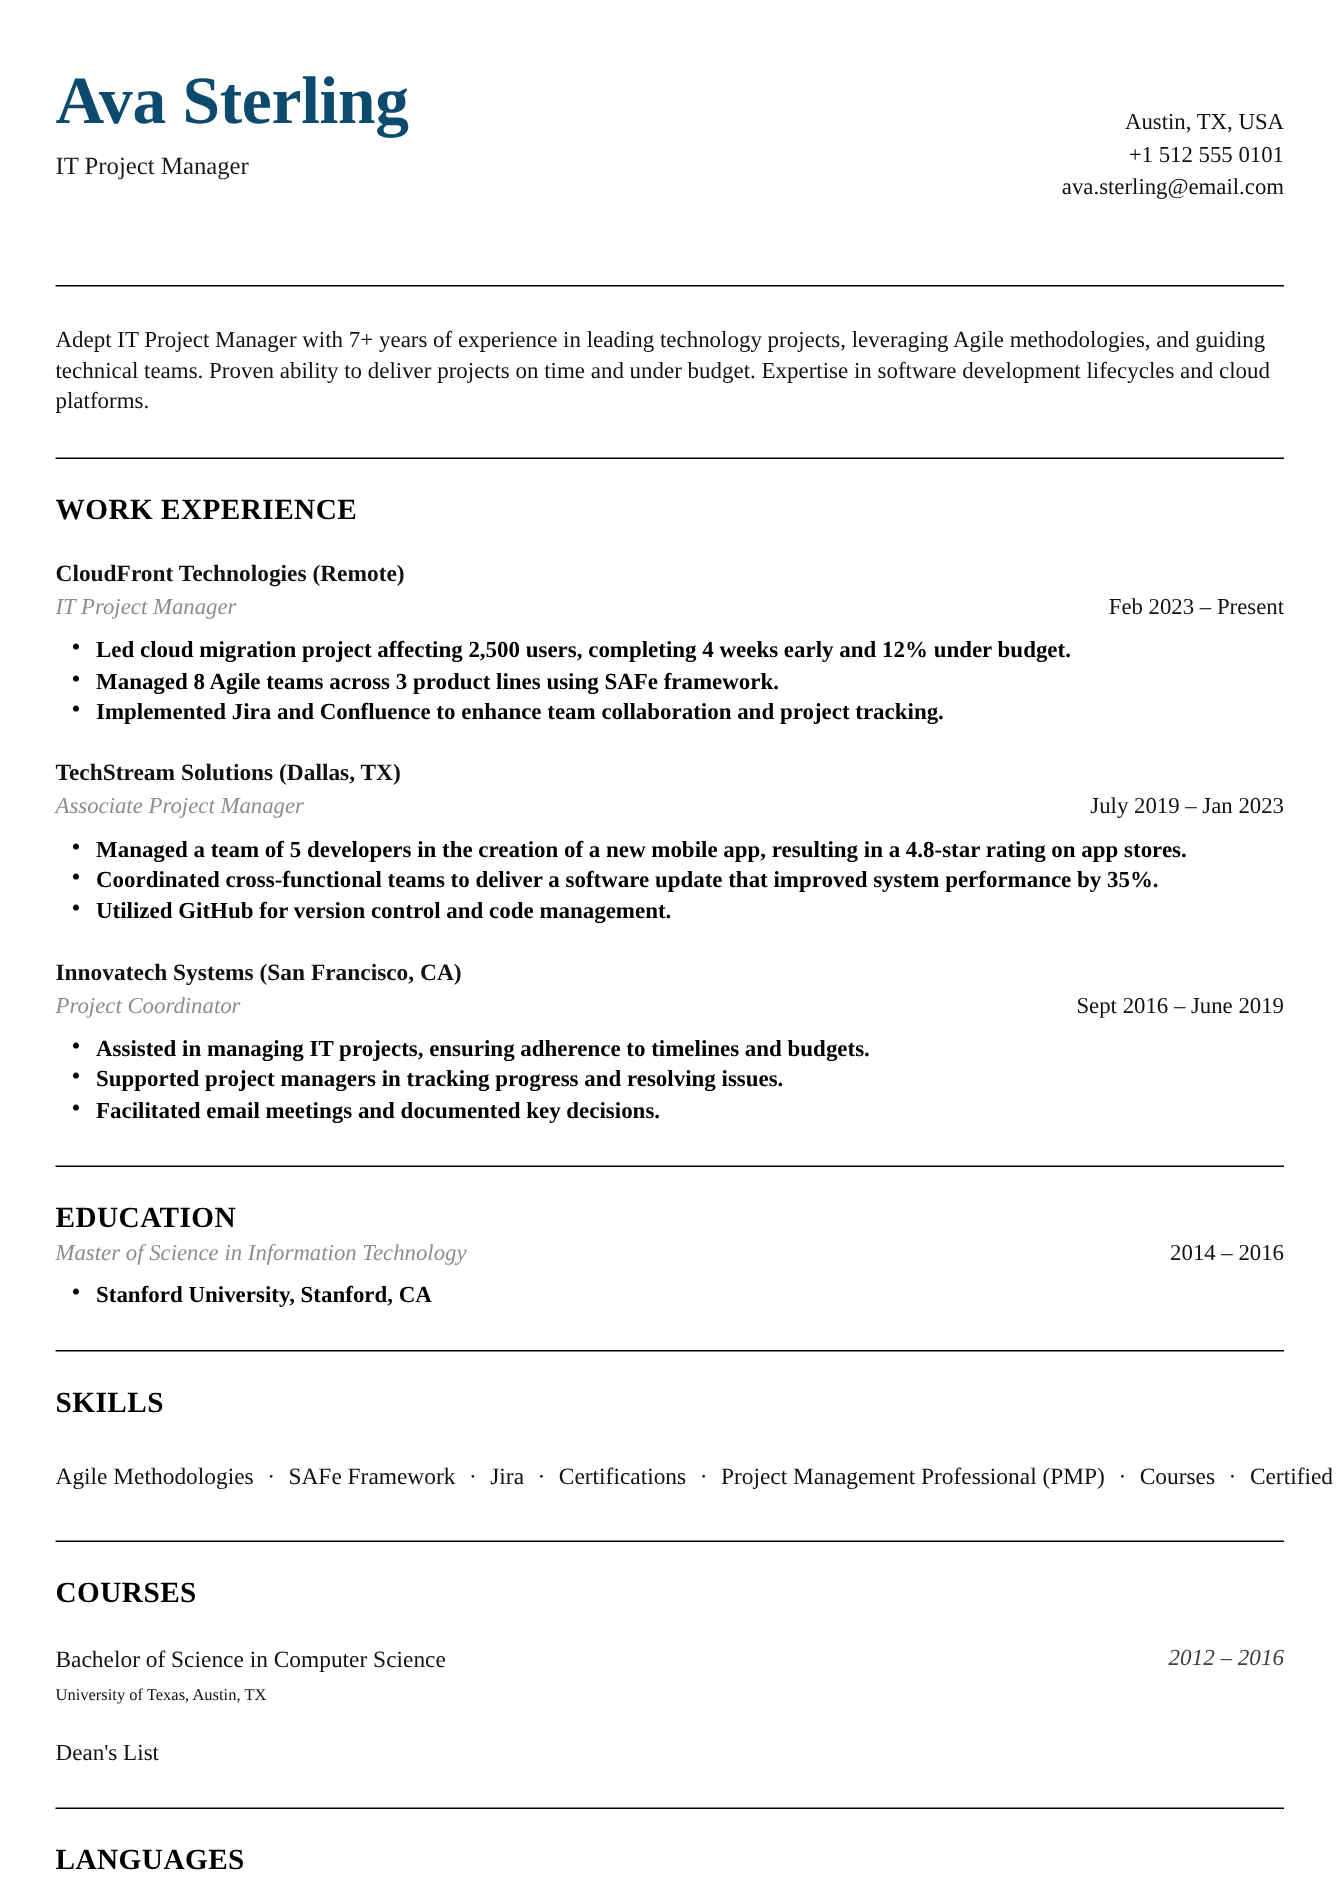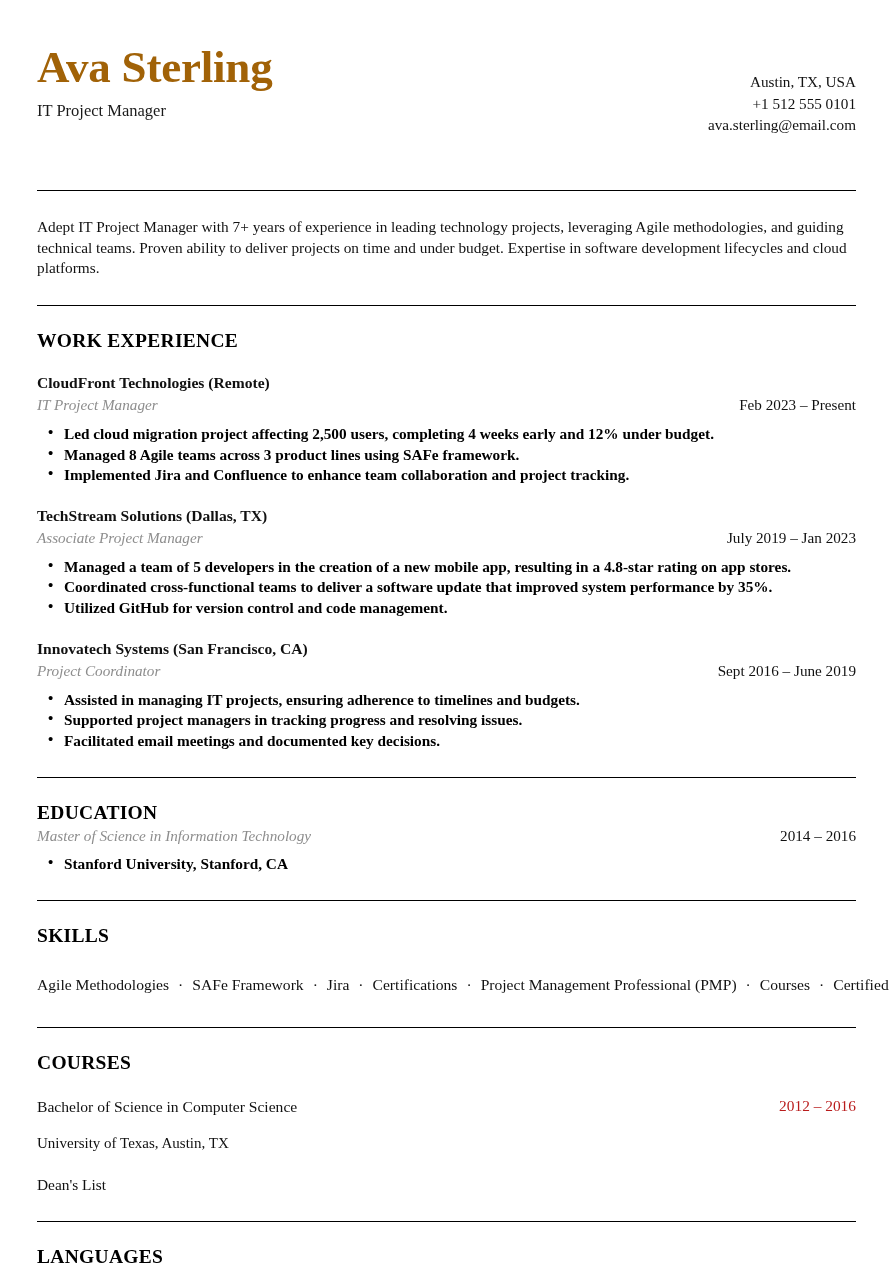--- a/index.html
+++ b/index.html
@@ -31,21 +31,21 @@
     padding-top: 44px;
   }
   .identity {
     max-width: 520px;
   }
   .name {
     font-size: 45px;
     font-weight: 700;
     line-height: 1.06;
     letter-spacing: -0.2px;
-    color: #a16207;
+    color: #0c4a6e;
     margin: 0;
     white-space: nowrap;
   }
   .role {
     font-size: 16.5px;
     font-weight: 400;
     color: #1a1a1a;
     margin-top: 9px;
     line-height: 1.2;
   }
@@ -167,29 +167,30 @@
     align-items: flex-start;
     justify-content: space-between;
   }
   .course-name {
     font-size: 15.6px;
     color: #111111;
     line-height: 1.3;
   }
   .course-date {
     font-size: 15.4px;
-    color: #b91c1c;
+    color: #404040;
     white-space: nowrap;
     padding-left: 18px;
+    font-style: italic;
   }
   .course-sub {
-    font-size: 15px;
-    color: #111111;
-    line-height: 1.3;
-    margin-top: 17px;
+    font-size: 11px;
+    color: #111111;
+    line-height: 1.3;
+    margin-top: 6px;
   }
   .course-extra {
     font-size: 15.4px;
     color: #111111;
     margin-top: 21px;
     line-height: 1.3;
   }
 </style>
 </head>
 <body>

